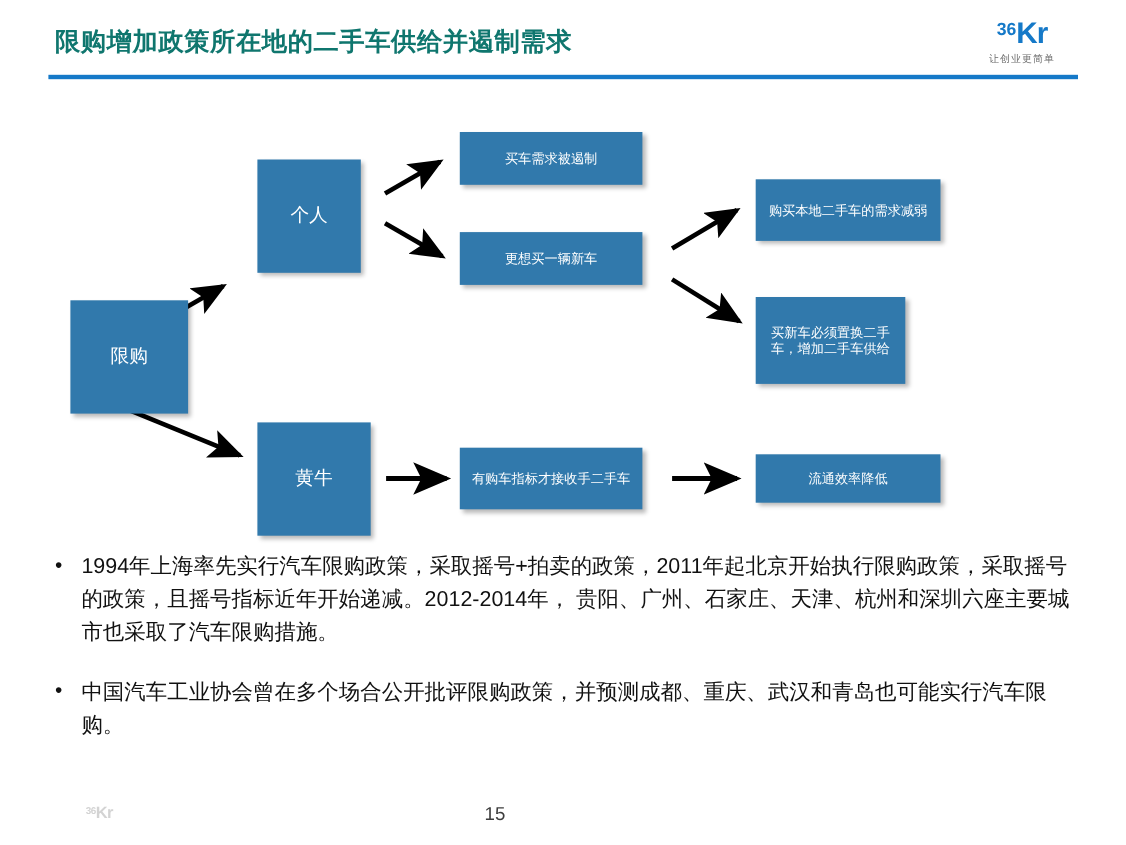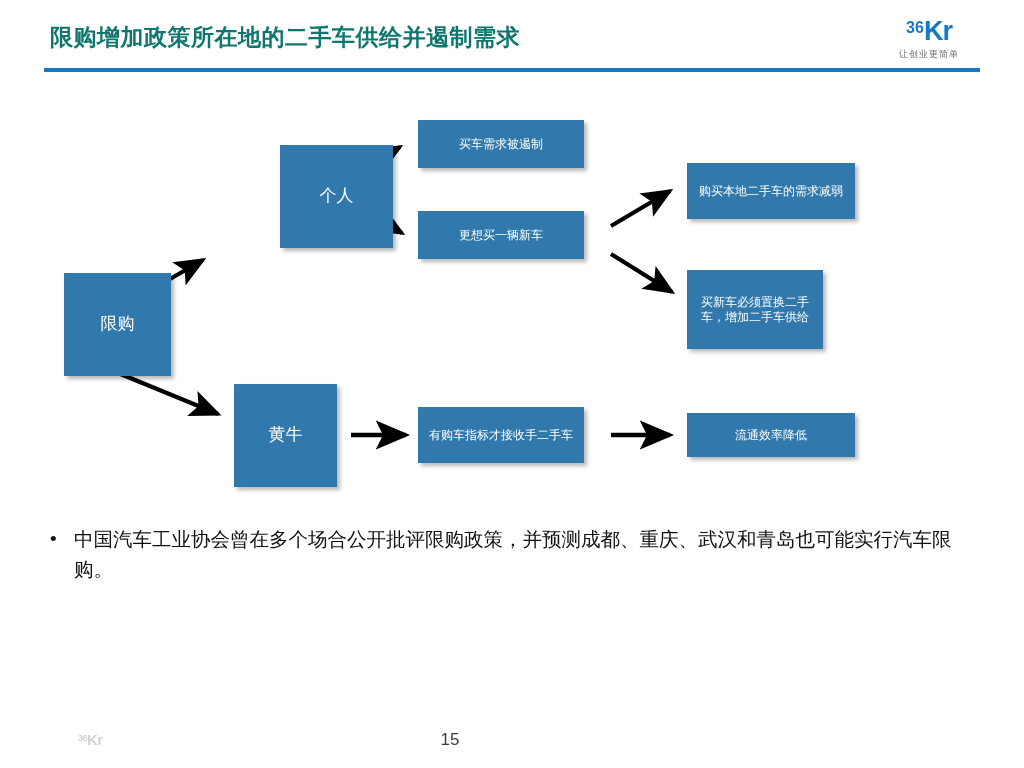--- a/index.html
+++ b/index.html
@@ -183,21 +183,21 @@
 
     <line x1="351" y1="347" x2="406" y2="347" stroke="#000" stroke-width="4.6" marker-end="url(#ah)"></line>
 
     <line x1="611" y1="347" x2="670" y2="347" stroke="#000" stroke-width="4.6" marker-end="url(#ah)"></line>
   </svg>
 
   <div class="node node-big" style="left:64px; top:185px; width:107px; height:103px;">
     <span>限购</span>
   </div>
 
-  <div class="node node-big" style="left:234px; top:57px; width:113px; height:103px;margin-left:46px;">
+  <div class="node node-big" style="left:234px; top:57px; width:94px; height:103px;">
     <span>个人</span>
   </div>
 
   <div class="node node-big" style="left:234px; top:296px; width:103px; height:103px;">
     <span>黄牛</span>
   </div>
 
   <div class="node node-mid" style="left:418px; top:32px; width:166px; height:48px;">
     <span>买车需求被遏制</span>
   </div>
@@ -217,18 +217,19 @@
   <div class="node node-mid" style="left:687px; top:182px; width:136px; height:79px; padding:0 10px;">
     <span>买新车必须置换二手车，增加二手车供给</span>
   </div>
 
   <div class="node node-mid" style="left:687px; top:325px; width:168px; height:44px;">
     <span>流通效率降低</span>
   </div>
 </div>
 
 <div id="bullets">
+  <div class="bullet" id="bullet-1">1994年上海率先实行汽车限购政策，采取摇号+拍卖的政策，2011年起北京开始执行限购政策，采取摇号的政策，且摇号指标近年开始递减。2012-2014年， 贵阳、广州、石家庄、天津、杭州和深圳六座主要城市也采取了汽车限购措施。</div>
   <div class="bullet" id="bullet-2">中国汽车工业协会曾在多个场合公开批评限购政策，并预测成都、重庆、武汉和青岛也可能实行汽车限购。</div>
 </div>
 
 <div id="footer-logo"><span class="num36">36</span><span>Kr</span></div>
 
 <div id="page-number">15</div>
 
 </body></html>

